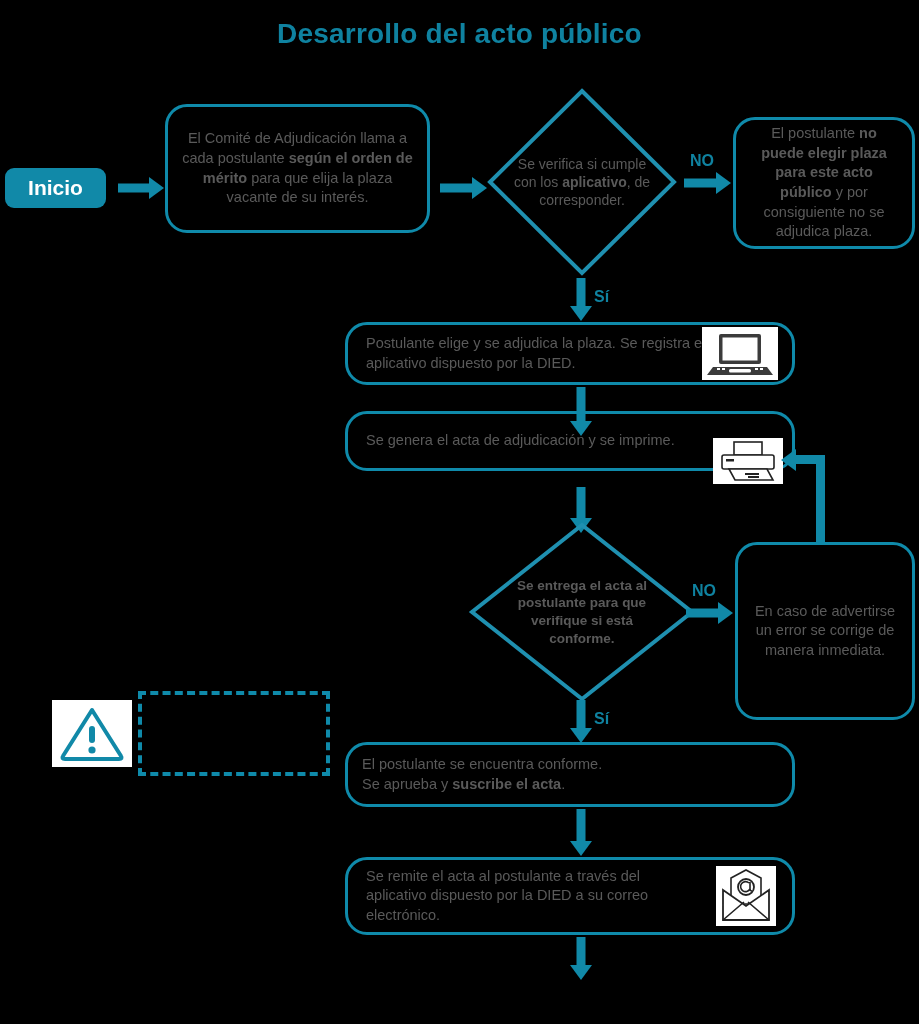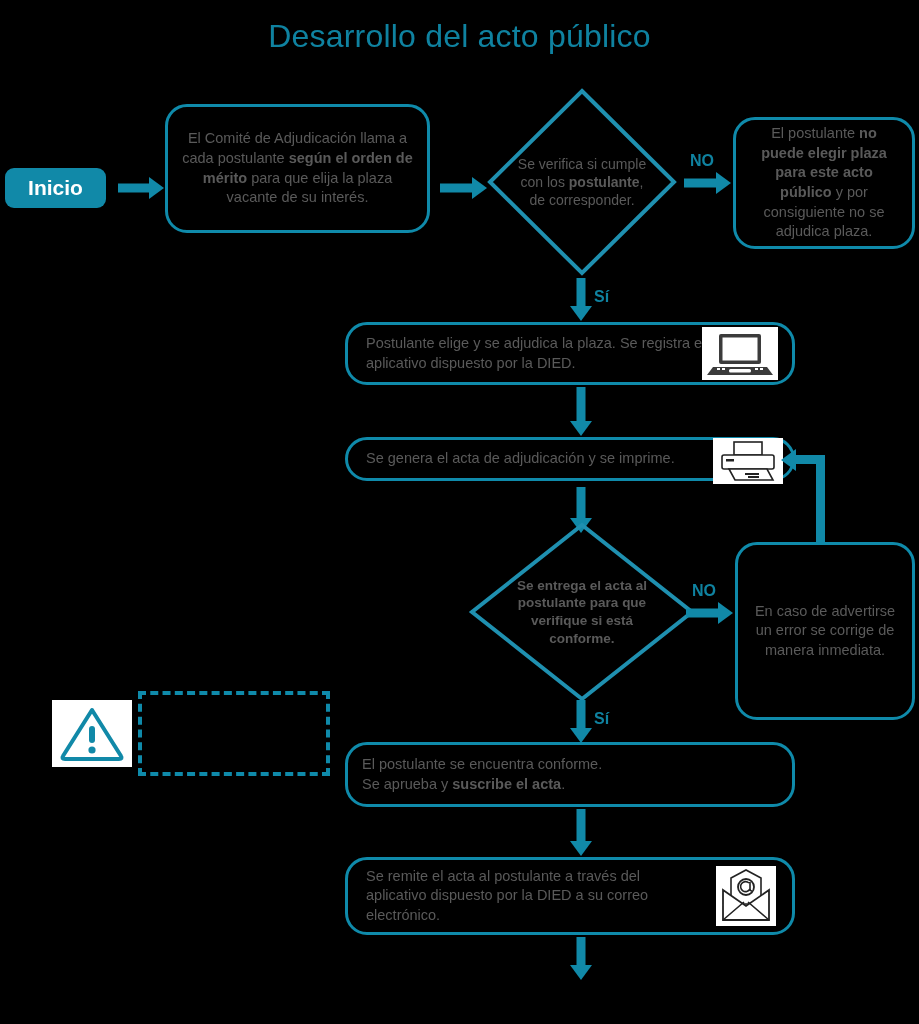--- a/index.html
+++ b/index.html
@@ -16,22 +16,22 @@
     font-family: "Liberation Sans", sans-serif;
   }
 
   
   .title {
     position: absolute;
     left: 0;
     top: 18px;
     width: 919px;
     text-align: center;
-    font-size: 32px;
-    font-weight: normal;
+    font-size: 28px;
+    font-weight: bold;
     color: #0F82A0;
     letter-spacing: 0.2px;
   }
 
   
   .terminator {
     position: absolute;
     background: #1189A8;
     border-radius: 9px;
     color: #ffffff;
@@ -209,21 +209,21 @@
     <div class="shaft" style="width:33px;"></div>
     <div class="head" style="left:32px;"></div>
   </div>
 
   <div class="diamond-wrap" style="left:486px; top:87px; width:192px; height:190px;">
     <svg width="192" height="190" viewBox="0 0 192 190">
       <polygon points="96,4 188,95 96,186 4,95" fill="none" stroke="#1F90B0" stroke-width="4"></polygon>
     </svg>
     <div class="diamond-text">
       <div>
-        <span>Se verifica si cumple con los </span><b>postulante</b><span>, de corresponder.</span>
+        <span>Se verifica si cumple con los </span><b>aplicativo</b><span>, de corresponder.</span>
       </div>
     </div>
   </div>
 
   <div class="blabel" style="left:690px; top:152px;">NO</div>
 
   <div class="arrow-right" style="left:684px; top:172px; width:50px; height:22px;">
     <div class="shaft" style="width:33px;"></div>
     <div class="head" style="left:32px;"></div>
   </div>
@@ -256,21 +256,21 @@
           <rect x="53" y="37" width="3" height="2"></rect>
       </g>
     </svg>
   </div>
 
   <div class="arrow-down" style="left:566px; top:387px; width:30px; height:52px;">
     <div class="shaft" style="height:36px;"></div>
     <div class="head" style="top:34px;"></div>
   </div>
 
-  <div class="pbox with-icon" style="left:345px; top:437px; width:450px; height:44px;">
+  <div class="pbox with-icon" style="left:345px; top:411px; width:450px; height:60px;">
     <div class="ptext">Se genera el acta de adjudicación y se imprime.</div>
   </div>
   <div class="iconchip" style="left:713px; top:438px; width:70px; height:46px;">
     <svg width="62" height="42" viewBox="0 0 62 42">
       <rect x="17" y="2" width="28" height="13" fill="#ffffff" stroke="#222" stroke-width="1.6"></rect>
       <rect x="5" y="15" width="52" height="14" rx="2" fill="#ffffff" stroke="#222" stroke-width="1.6"></rect>
       <rect x="9" y="19" width="8" height="2.5" fill="#222"></rect>
       <path d="M12 29 L50 29 L56 40 L18 40 Z" fill="#ffffff" stroke="#222" stroke-width="1.6"></path>
       <rect x="28" y="33" width="14" height="2" fill="#222"></rect>
       <rect x="31" y="36" width="11" height="2" fill="#222"></rect>

